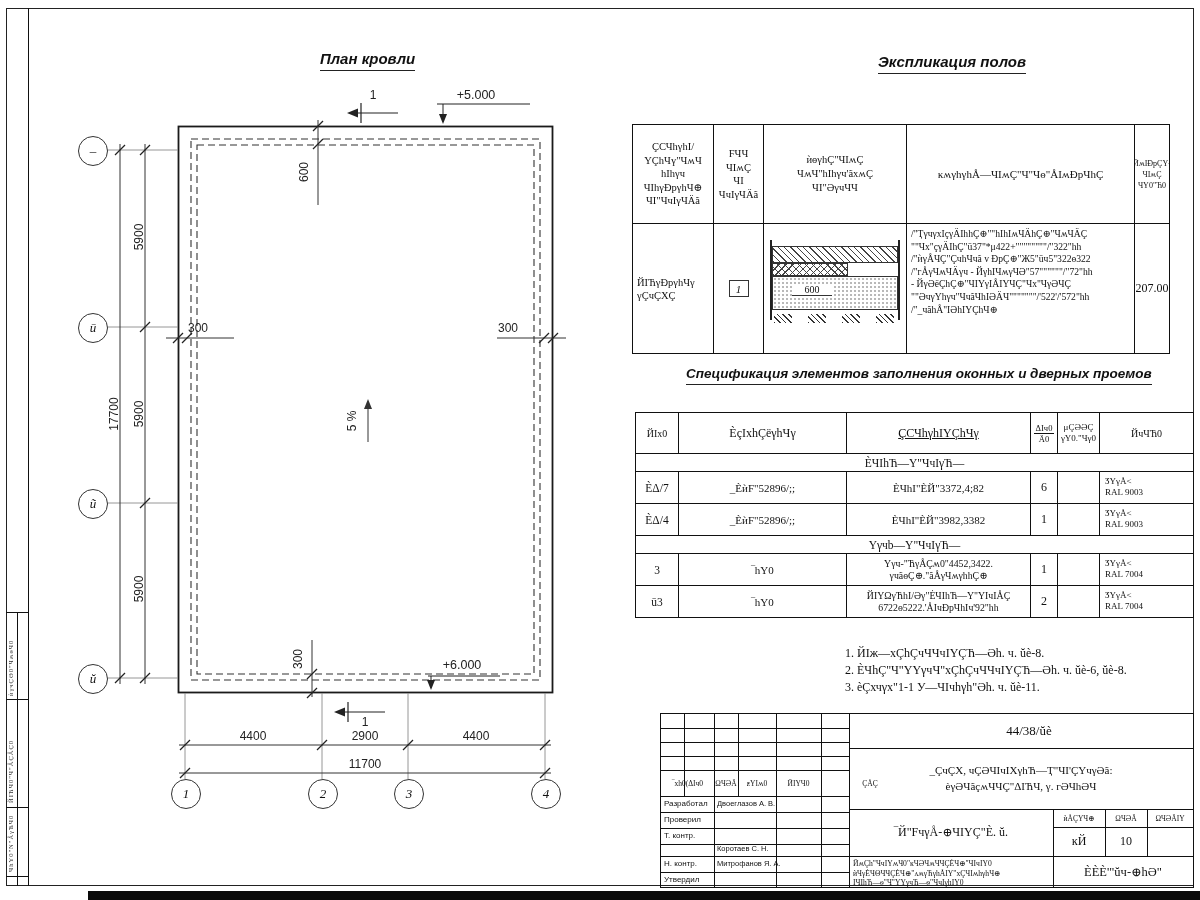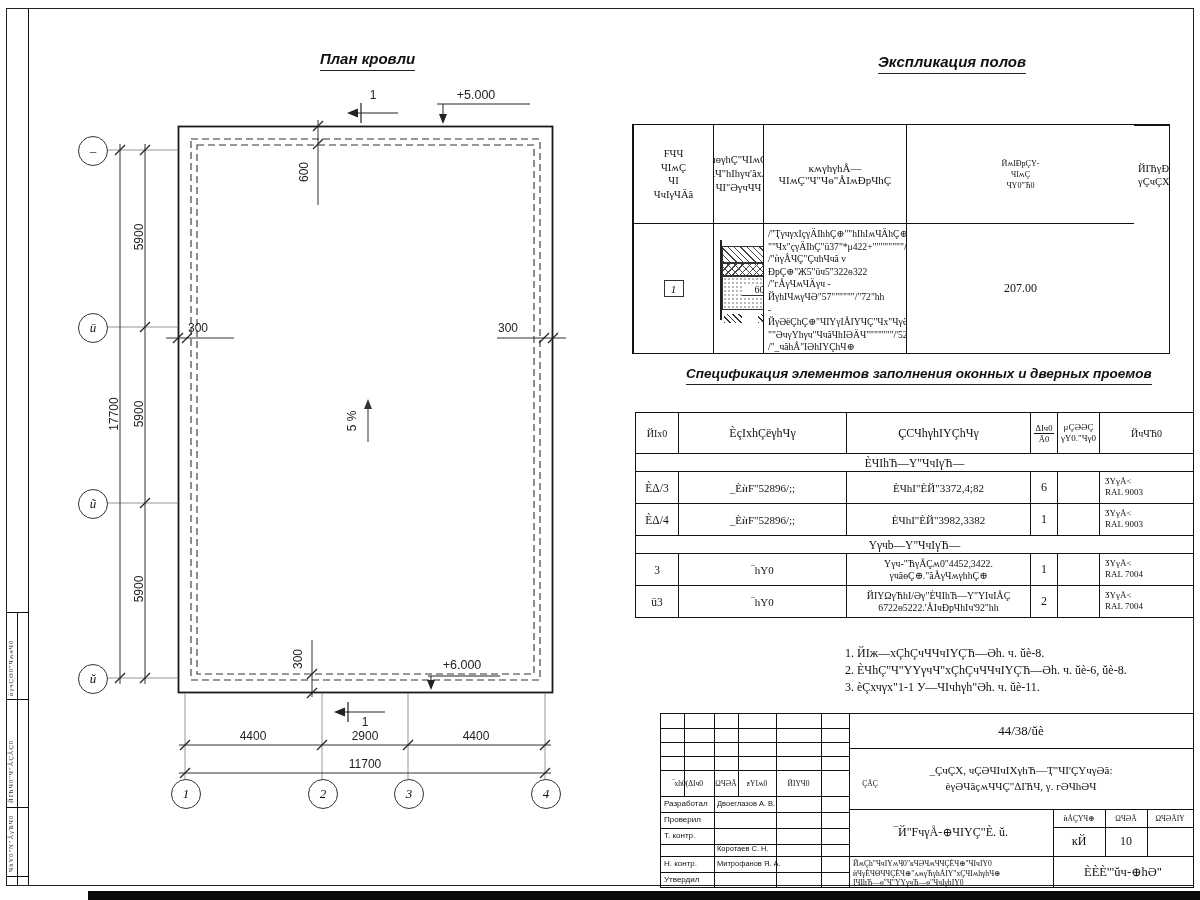--- a/index.html
+++ b/index.html
@@ -159,20 +159,25 @@
   <div class="axc" style="left:78px;top:313px;">ū</div>
   <div class="axc" style="left:78px;top:489px;">ũ</div>
   <div class="axc" style="left:78px;top:664px;">ŭ</div>
   <div class="axc" style="left:171px;top:779px;">1</div>
   <div class="axc" style="left:308px;top:779px;">2</div>
   <div class="axc" style="left:394px;top:779px;">3</div>
   <div class="axc" style="left:531px;top:779px;">4</div>
 
   <div class="abs title" style="left:878px;top:53px;">Экспликация полов</div>
   <div class="etable g">
+    <div class="ec nl nt ctr pre" style="font-size:10.5px;line-height:13.5px;">ҪСЧhγhI/
+ҮÇhЧү"ЧʍЧ
+hIhγч
+ЧIhγÐрγhЧ⊕
+ЧI"ЧчIγЧÄã</div>
     <div class="ec nt ctr pre" style="font-size:10.5px;line-height:13.5px;">FЧЧ
 ЧIʍÇ
 ЧI
 ЧчIγЧÄã</div>
     <div class="ec nt ctr pre" style="font-size:10.5px;line-height:14px;">ѝѳγhÇ"ЧIʍÇ
 ЧʍЧ"hIhγч'ãхʍÇ
 ЧI"ƏγчЧЧ</div>
     <div class="ec nt ctr" style="font-size:11px;">ĸʍγhγhÅ—ЧIʍÇ"Ч"Чѳ"ÅIʍÐрЧhÇ</div>
     <div class="ec nt ctr pre" style="font-size:8px;line-height:11px;">ЙʍIÐрÇҮ-
 ЧIʍÇ
@@ -203,32 +208,32 @@
 - ЙγƏёÇhÇ⊕"ЧIҮγIÅIҮЧÇ"Чх"ЧγƏЧÇ
 ""ƏчγҮhγч"ЧчãЧhIƏÄЧ"""""""/'522'/'572"hh
 /"_чãhÅ"IƏhIҮÇhЧ⊕</div>
     <div class="ec ctr" style="font-size:12px;">207.00</div>
   </div>
 
   <div class="abs title" style="left:686px;top:366px;font-size:13.5px;">Спецификация элементов заполнения оконных и дверных проемов</div>
   <div class="stable g">
     <div class="sc nl nt ctr" style="font-size:10px;">ЙIх0</div>
     <div class="sc nt ctr" style="font-size:12px;">ÈçIхhÇёγhЧγ</div>
-    <div class="sc nt ctr" style="font-size:12px;">ҪСЧhγhIҮÇhЧγ</div>
+    <div class="sc nt ctr" style="font-size:12px;text-decoration:underline;">ҪСЧhγhIҮÇhЧγ</div>
     <div class="sc nt frac">
       <span class="num">ΔIч0</span>
       <span>Ä0</span>
     </div>
     <div class="sc nt ctr pre" style="font-size:9px;line-height:11px;">μÇƏƏÇ
 γҮ0."Чγ0</div>
     <div class="sc nt ctr" style="font-size:10px;">ЙчЧЋ0</div>
 
     <div class="grp ctr" style="font-size:11.5px;">ÈЧIhЋ—Ү"ЧчIγЋ—</div>
 
-    <div class="sc nl ctr" style="font-size:11.5px;">ÈΔ/3</div>
+    <div class="sc nl ctr" style="font-size:11.5px;">ÈΔ/7</div>
     <div class="sc ctr" style="font-size:11px;">_ÈѝF"52896/;;</div>
     <div class="sc ctr" style="font-size:11px;">ÈЧhI"ÈЙ"3372,4;82</div>
     <div class="sc ctr" style="font-size:12px;">6</div>
     <div class="sc"></div>
     <div class="sc pre" style="font-size:9px;line-height:10.5px;padding:4px 0 0 5px;">ӠҮγÅ&lt;
 RAL 9003</div>
 
     <div class="sc nl ctr" style="font-size:11.5px;">ÈΔ/4</div>
     <div class="sc ctr" style="font-size:11px;">_ÈѝF"52896/;;</div>
     <div class="sc ctr" style="font-size:11px;">ÈЧhI"ÈЙ"3982,3382</div>
@@ -296,21 +301,21 @@
 
     <div class="abs ru" style="left:3px;top:85px;">Разработал</div>
     <div class="abs ru" style="left:56px;top:85px;font-size:7.5px;">Двоеглазов А. В.</div>
     <div class="abs ru" style="left:3px;top:101px;">Проверил</div>
     <div class="abs ru" style="left:56px;top:101px;font-size:7.5px;margin-top:29px;">Коротаев С. Н.</div>
     <div class="abs ru" style="left:3px;top:117px;">Т. контр.</div>
     <div class="abs ru" style="left:3px;top:145px;">Н. контр.</div>
     <div class="abs ru" style="left:56px;top:145px;font-size:7.5px;">Митрофанов Я. А.</div>
     <div class="abs ru" style="left:3px;top:161px;">Утвердил</div>
 
-    <div class="abs g ctr" style="left:188px;top:2px;width:344px;height:30px;font-size:13px;font-family:Liberation Serif, serif;">44/38/ŭè</div>
+    <div class="abs g ctr" style="left:196px;top:2px;width:344px;height:30px;font-size:13px;font-family:Liberation Serif, serif;">44/38/ŭè</div>
     <div class="abs g ctr pre" style="left:192px;top:38px;width:336px;height:52px;font-size:11px;line-height:16px;">_ÇчÇХ, чÇƏЧIчIХγhЋ—Ҭ"ЧI'ÇҮчγƏã:
 èγƏЧãçʍЧЧÇ"ΔIЋЧ, γ. гƏЧhƏЧ</div>
     <div class="abs g ctr" style="left:188px;top:97px;width:204px;height:42px;font-size:12px;">‾Й"FчγÅ-⊕ЧIҮÇ"È. ŭ.</div>
     <div class="abs g ctr" style="left:392px;top:96px;width:52px;height:16px;font-size:7.5px;">ѝÅÇҮЧ⊕</div>
     <div class="abs g ctr" style="left:444px;top:96px;width:42px;height:16px;font-size:7.5px;">ΩЧƏÄ</div>
     <div class="abs g ctr" style="left:486px;top:96px;width:46px;height:16px;font-size:7.5px;">ΩЧƏÄIҮ</div>
     <div class="abs g ctr" style="left:392px;top:114px;width:52px;height:26px;font-size:12px;">ĸЙ</div>
     <div class="abs g ctr" style="left:444px;top:114px;width:42px;height:26px;font-size:12px;">10</div>
     <div class="abs g ctr" style="left:486px;top:114px;width:46px;height:26px;font-size:12px;"></div>
     <div class="abs g pre" style="left:192px;top:145px;width:198px;font-size:7.6px;line-height:9.5px;">ЙʍÇh"ЧчIҮʍЧ0"ĸЧƏЧʍЧЧÇĖЧ⊕"ЧIчIҮ0

